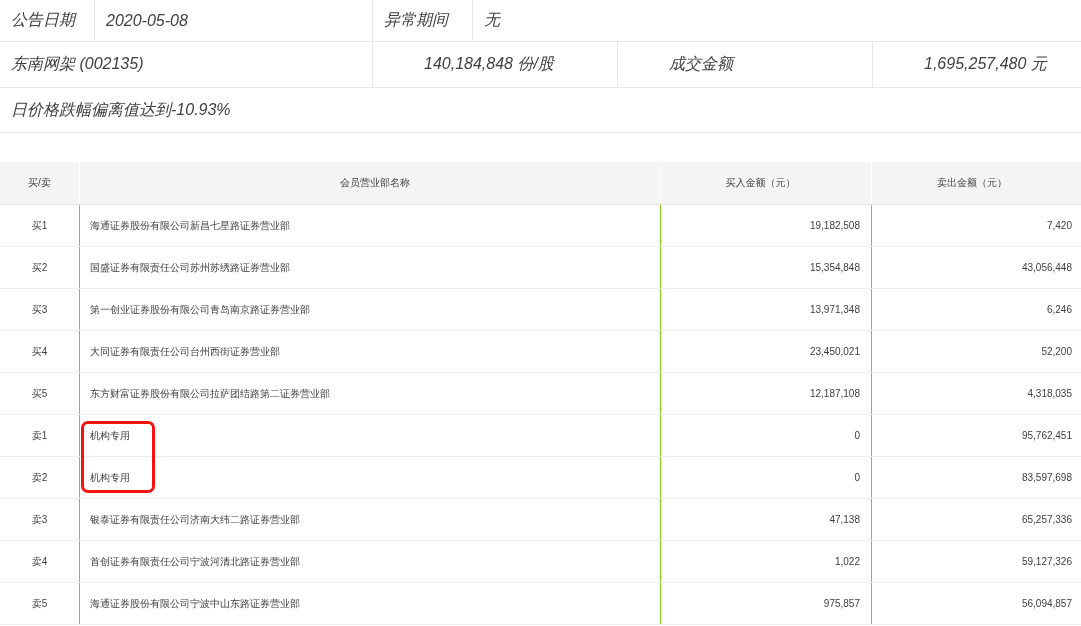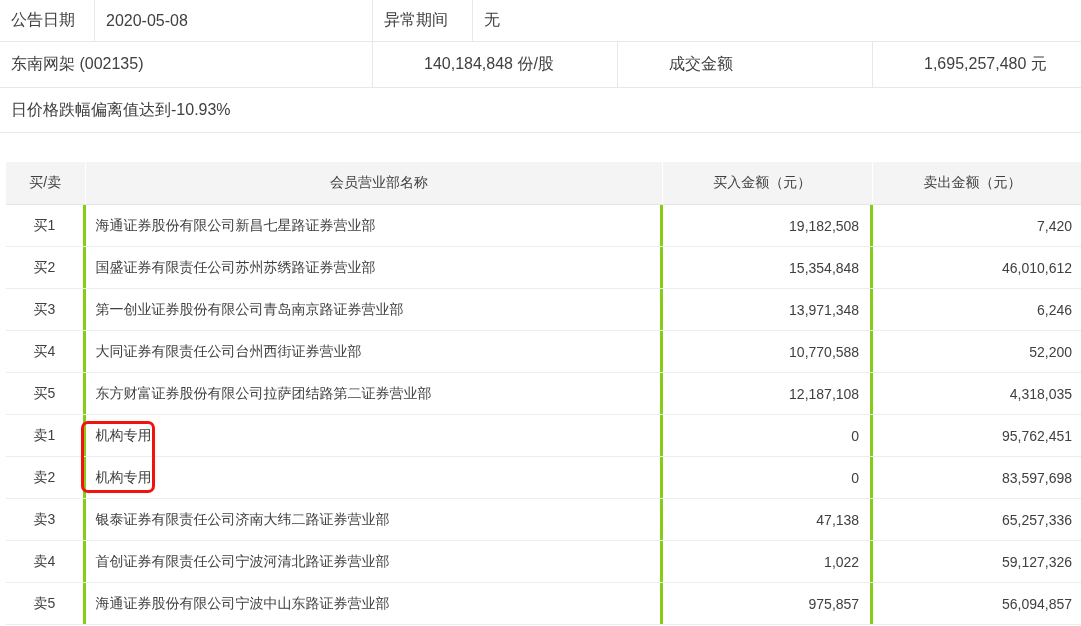--- a/index.html
+++ b/index.html
@@ -21,20 +21,21 @@
   .info-row {
     display: flex;
     align-items: stretch;
     border-bottom: 1px solid #e8e8e8;
     font-size: 16px;
   }
   .info-row .cell {
     display: flex;
     align-items: center;
     padding-left: 11px;
+    font-style: italic;
   }
   .row1 { height: 42px; }
   .row2 { height: 46px; gap: 40px; }
   .row3 { height: 45px; }
   .bR { border-right: 1px solid #e8e8e8; }
 
   .r1c1 { width: 95px; }
   .r1c2 { width: 278px; padding-left: 14px; }
   .r1c3 { width: 100px; }
   .r1c4 { flex: 1; padding-left: 15px; }
@@ -43,21 +44,21 @@
   .r2c2 { width: 100px; letter-spacing: 5px; }
   .r2c3 { width: 205px; padding-left: 17px; }
   .r2c4 { width: 215px; padding-left: 12px; }
   .r2c5 { flex: 1; padding-left: 20px; }
 
   .r3c1 { flex: 1; }
 
   .panel-gap { height: 29px; background: #fff; }
 
   
-  .table { width: 1081px; font-size: 14px; padding-left: 6px; }
+  .table { width: 1081px; font-size: 10px; }
   .thead {
     display: flex;
     height: 43px;
     background: #f4f4f4;
     border-bottom: 1px solid #e4e4e4;
   }
   .thead .cell {
     display: flex;
     align-items: center;
     justify-content: center;
@@ -66,21 +67,21 @@
   .thead .cell:last-child { border-right: none; }
 
   .trow {
     display: flex;
     height: 42px;
     border-bottom: 1px solid #ededed;
   }
   .trow .cell {
     display: flex;
     align-items: center;
-    border-right: 3px solid #84cc16;
+    border-right: 1px solid #84cc16;
   }
   .trow .cell:last-child { border-right: none; }
 
   .c1 { width: 80px;  justify-content: center; }
   .c2 { width: 581px; justify-content: flex-start; padding-left: 10px; }
   .c3 { width: 211px; justify-content: flex-end;  padding-right: 11px; }
   .c4 { width: 209px; justify-content: flex-end;  padding-right: 9px; }
 
   
   .highlight-box {
@@ -130,32 +131,32 @@
         <div class="trow">
           <div class="cell c1">买1</div>
           <div class="cell c2">海通证券股份有限公司新昌七星路证券营业部</div>
           <div class="cell c3">19,182,508</div>
           <div class="cell c4">7,420</div>
         </div>
         <div class="trow">
           <div class="cell c1">买2</div>
           <div class="cell c2">国盛证券有限责任公司苏州苏绣路证券营业部</div>
           <div class="cell c3">15,354,848</div>
-          <div class="cell c4">46,010,612</div>
+          <div class="cell c4">43,056,448</div>
         </div>
         <div class="trow">
           <div class="cell c1">买3</div>
           <div class="cell c2">第一创业证券股份有限公司青岛南京路证券营业部</div>
           <div class="cell c3">13,971,348</div>
           <div class="cell c4">6,246</div>
         </div>
         <div class="trow">
           <div class="cell c1">买4</div>
           <div class="cell c2">大同证券有限责任公司台州西街证券营业部</div>
-          <div class="cell c3">10,770,588</div>
+          <div class="cell c3">23,450,021</div>
           <div class="cell c4">52,200</div>
         </div>
         <div class="trow">
           <div class="cell c1">买5</div>
           <div class="cell c2">东方财富证券股份有限公司拉萨团结路第二证券营业部</div>
           <div class="cell c3">12,187,108</div>
           <div class="cell c4">4,318,035</div>
         </div>
         <div class="trow">
           <div class="cell c1">卖1</div>

